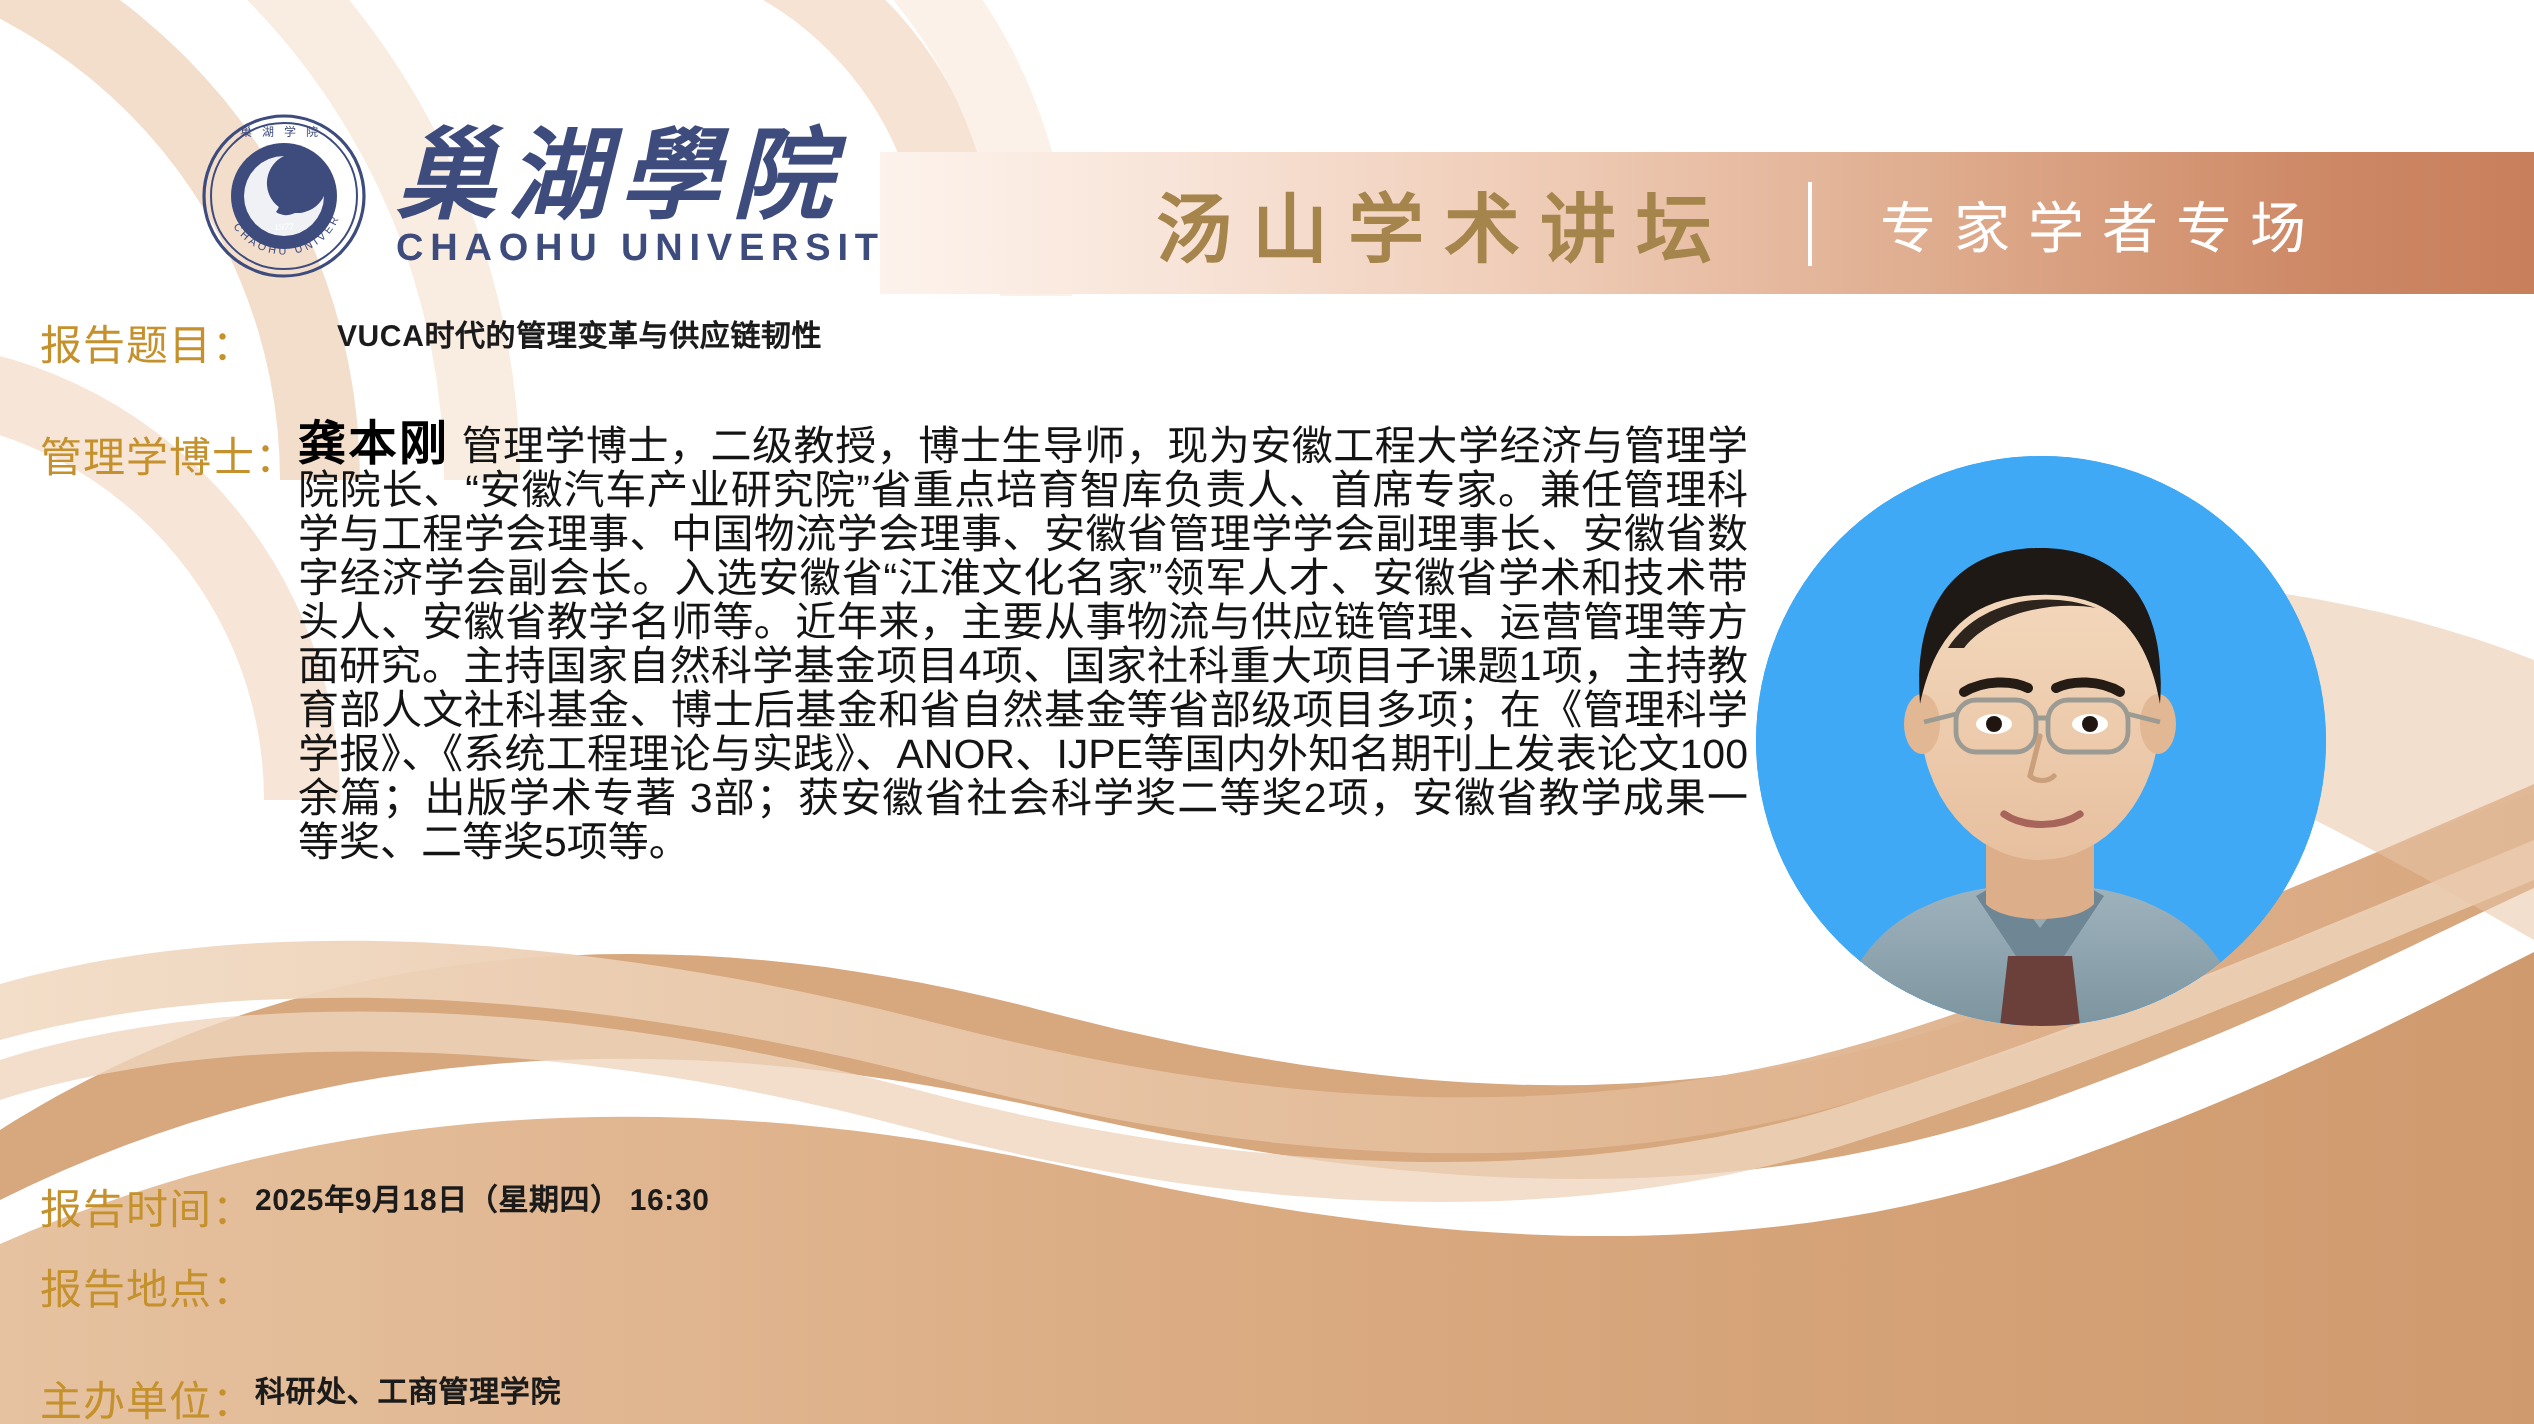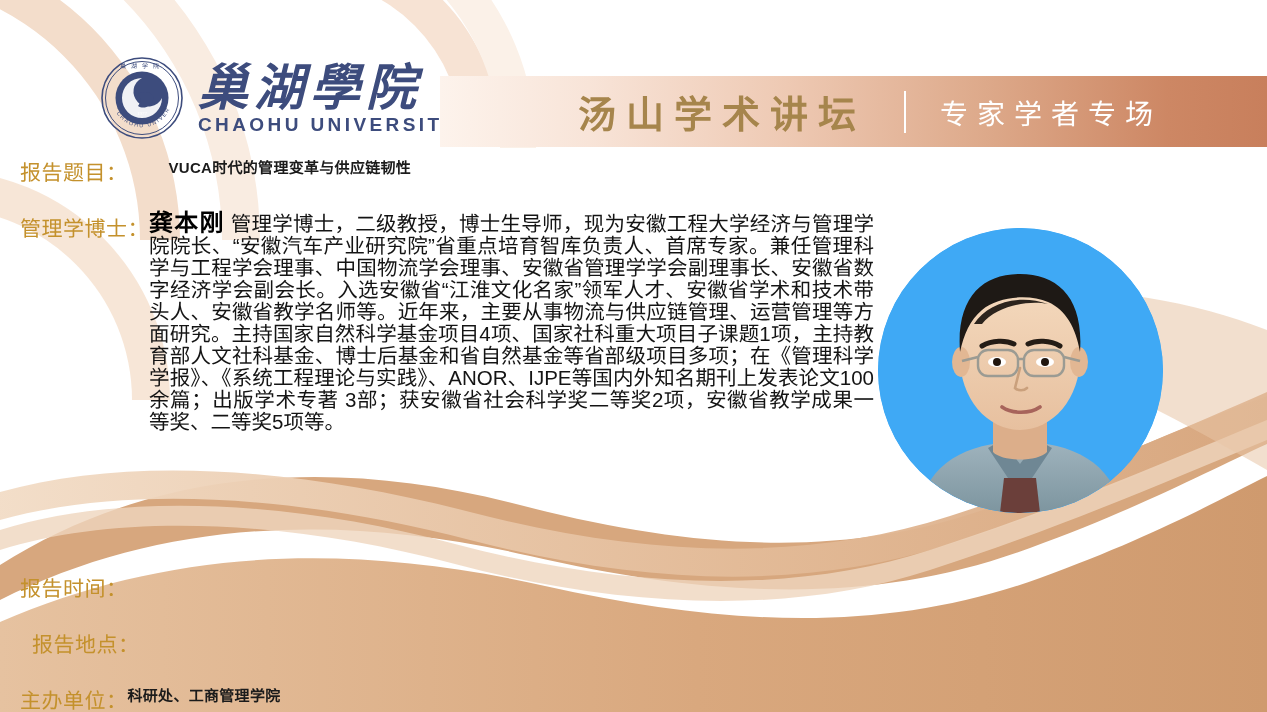--- a/index.html
+++ b/index.html
@@ -146,22 +146,22 @@
   .field-value {
     color: #1b1b1b;
     font-size: 15px;
     font-weight: 700;
     letter-spacing: 0.3px;
     white-space: nowrap;
   }
 
   #field-title { left: 20px; top: 6px; gap: 41px; }
   #field-bio   { left: 20px; top: 62px; }
-  #field-time  { left: 20px; top: 422px; }
-  #field-place { left: 32px; top: 478px; gap: 44px; }
+  #field-time  { left: 20px; top: 438px; }
+  #field-place { left: 20px; top: 478px; gap: 44px; }
   #field-host  { left: 20px; top: 534px; }
 
   .bio-body {
     width: 725px;
     font-size: 20.5px;
     font-weight: 400;
     line-height: 22px;
     color: #141414;
     text-align: justify;
     text-justify: inter-ideograph;
@@ -279,20 +279,21 @@
       <span class="field-value">VUCA时代的管理变革与供应链韧性</span>
     </div>
 
     <div class="field" id="field-bio">
       <span class="field-label">管理学博士：</span>
       <span class="bio-body"><span class="bio-name">龚本刚</span><span> 管理学博士，二级教授，博士生导师，现为安徽工程大学经济与管理学院院长、“安徽汽车产业研究院”省重点培育智库负责人、首席专家。兼任管理科学与工程学会理事、中国物流学会理事、安徽省管理学学会副理事长、安徽省数字经济学会副会长。入选安徽省“江淮文化名家”领军人才、安徽省学术和技术带头人、安徽省教学名师等。近年来，主要从事物流与供应链管理、运营管理等方面研究。主持国家自然科学基金项目4项、国家社科重大项目子课题1项，主持教育部人文社科基金、博士后基金和省自然基金等省部级项目多项；在《管理科学学报》、《系统工程理论与实践》、ANOR、IJPE等国内外知名期刊上发表论文100余篇；出版学术专著 3部；获安徽省社会科学奖二等奖2项，安徽省教学成果一等奖、二等奖5项等。</span></span>
     </div>
 
     <div class="field" id="field-time">
       <span class="field-label">报告时间：</span>
+      <span class="field-value">2025年9月18日（星期四） 16:30</span>
     </div>
 
     <div class="field" id="field-place">
       <span class="field-label">报告地点：</span>
     </div>
 
     <div class="field" id="field-host">
       <span class="field-label">主办单位：</span>
       <span class="field-value">科研处、工商管理学院</span>
     </div>

